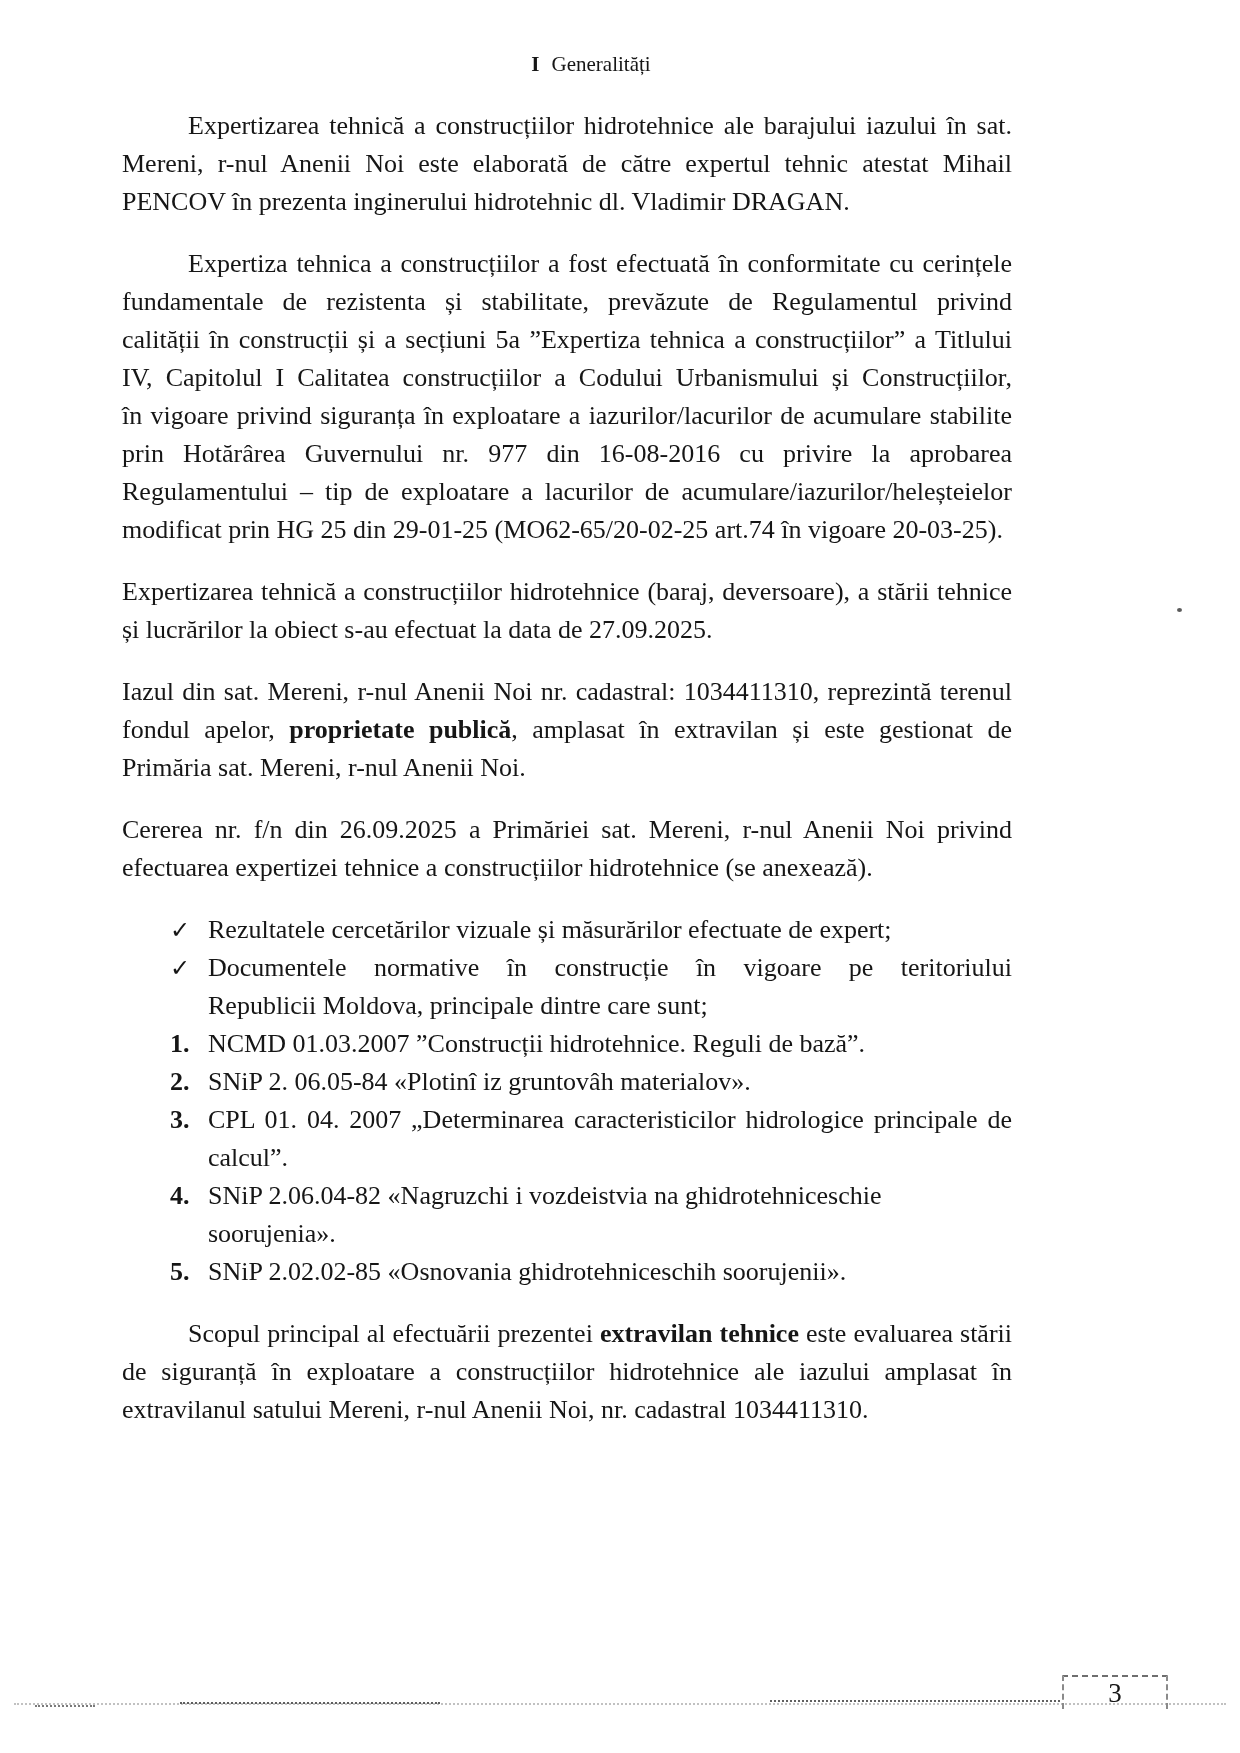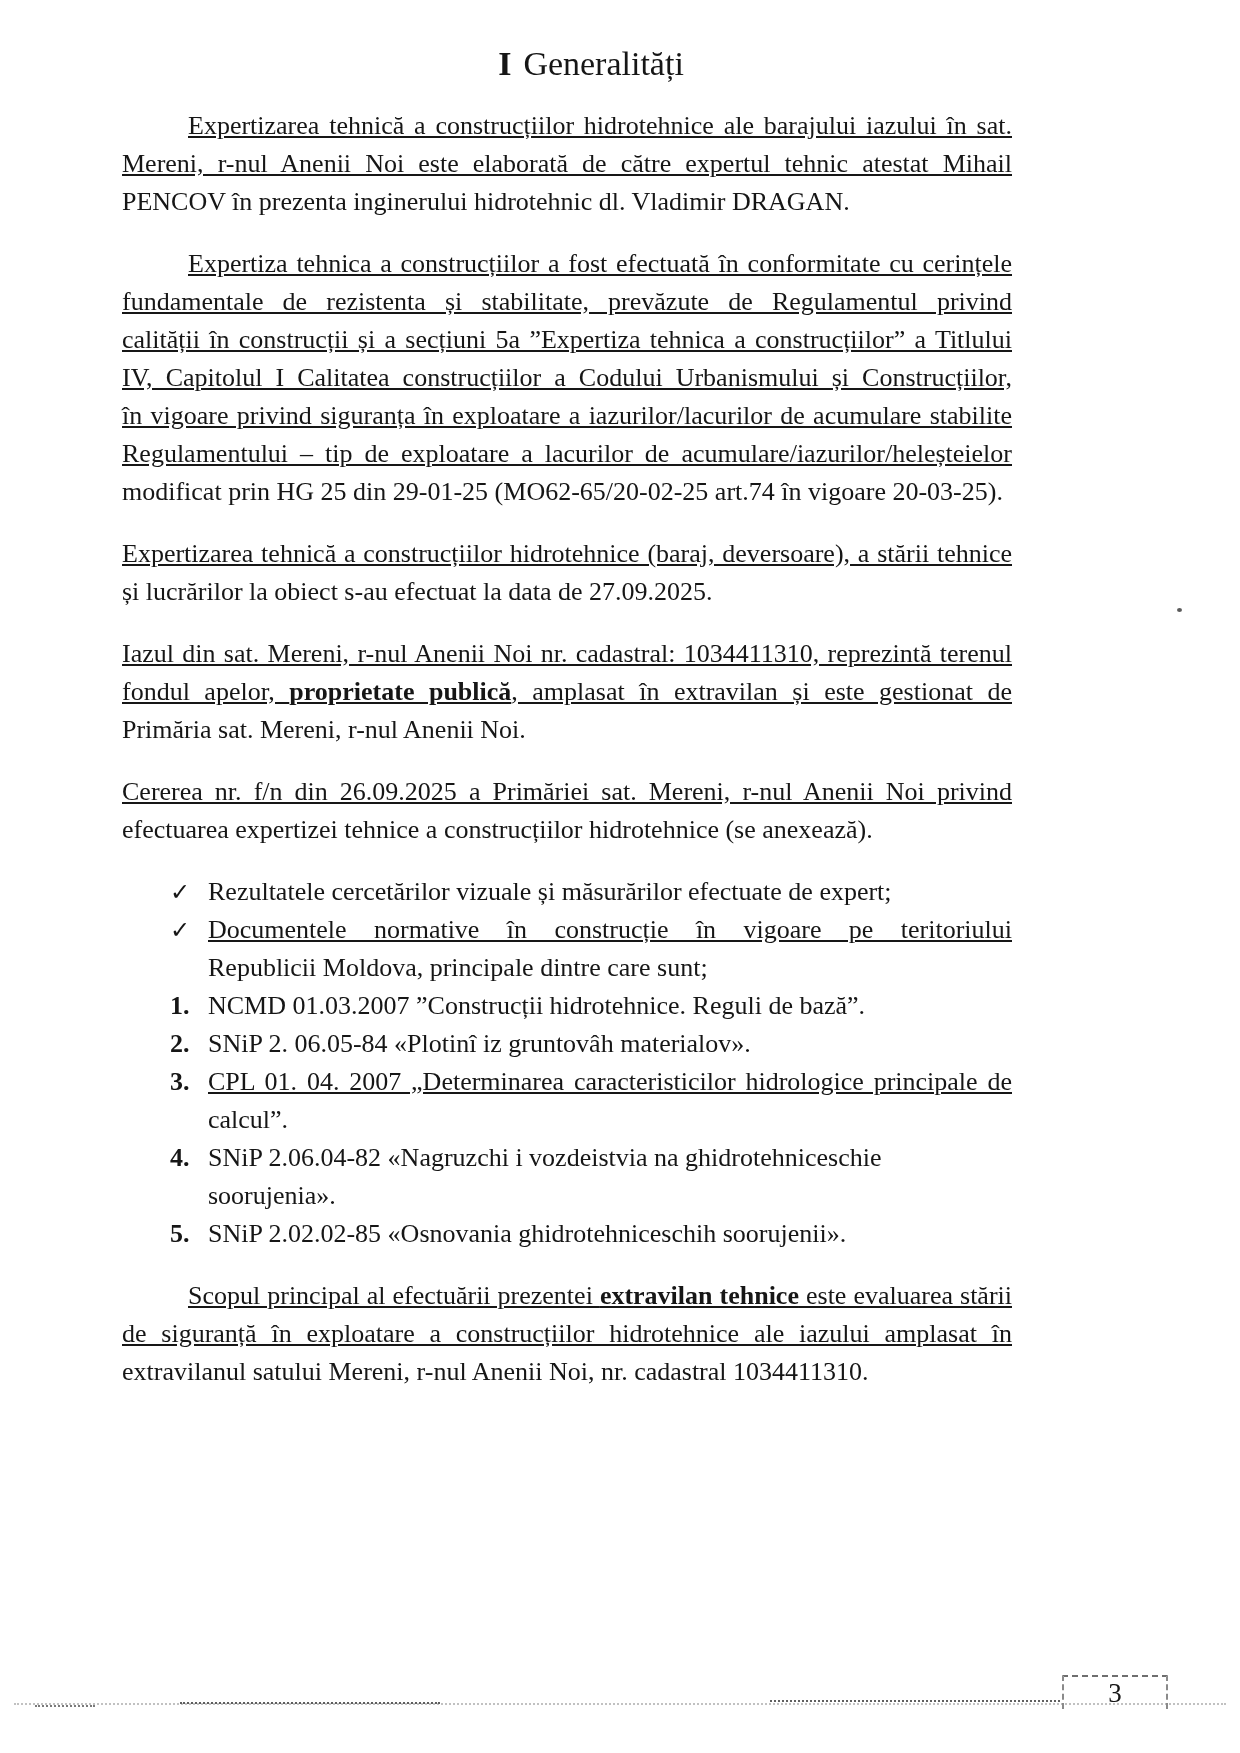--- a/index.html
+++ b/index.html
@@ -13,29 +13,29 @@
     overflow: hidden;
   }
   .content {
     position: absolute;
     left: 122px; top: 45px;
     width: 890px;
   }
   .doc-title {
     text-align: center;
     padding-left: 48px;
-    font-size: 34px;
+    font-size: 21px;
     line-height: 38px;
     white-space: nowrap;
   }
   .doc-title .chapter { font-weight: bold; margin-right: 12px; }
   .paragraph { margin-top: 24px; }
   .list-block { margin-top: 24px; }
   .line { line-height: 38px; min-height: 38px; }
-  .just { text-align: justify; text-align-last: justify; text-decoration: underline; }
+  .just { text-align: justify; text-align-last: justify; }
   .indent-first > .line:first-child { padding-left: 66px; }
   .list-item { position: relative; padding-left: 86px; }
   .list-marker {
     position: absolute; left: 48px; top: 0;
     line-height: 38px;
   }
   .list-marker.bold { font-weight: bold; }
   .list-marker.check {
     font-family: "DejaVu Sans", sans-serif;
     font-size: 24px;
@@ -77,20 +77,21 @@
         <div class="line just"><span>Expertizarea tehnică a construcțiilor hidrotehnice ale barajului iazului în sat.</span></div>
         <div class="line just"><span>Mereni, r-nul Anenii Noi este elaborată de către expertul tehnic atestat Mihail</span></div>
         <div class="line"><span>PENCOV în prezenta inginerului hidrotehnic dl. Vladimir DRAGAN.</span></div>
       </div>
       <div class="paragraph indent-first">
         <div class="line just"><span>Expertiza tehnica a construcțiilor a fost efectuată în conformitate cu cerințele</span></div>
         <div class="line just"><span>fundamentale de rezistenta și stabilitate, prevăzute de Regulamentul privind</span></div>
         <div class="line just"><span>calității în construcții și a secțiuni 5a ”Expertiza tehnica a construcțiilor” a Titlului</span></div>
         <div class="line just"><span>IV, Capitolul I Calitatea construcțiilor a Codului Urbanismului și Construcțiilor,</span></div>
         <div class="line just"><span>în vigoare privind siguranța în exploatare a iazurilor/lacurilor de acumulare stabilite</span></div>
+        <div class="line just"><span>prin Hotărârea Guvernului nr. 977 din 16-08-2016 cu privire la aprobarea</span></div>
         <div class="line just"><span>Regulamentului – tip de exploatare a lacurilor de acumulare/iazurilor/heleșteielor</span></div>
         <div class="line"><span>modificat prin HG 25 din 29-01-25 (MO62-65/20-02-25 art.74 în vigoare 20-03-25).</span></div>
       </div>
       <div class="paragraph">
         <div class="line just"><span>Expertizarea tehnică a construcțiilor hidrotehnice (baraj, deversoare), a stării tehnice</span></div>
         <div class="line"><span>și lucrărilor la obiect s-au efectuat la data de 27.09.2025.</span></div>
       </div>
       <div class="paragraph">
         <div class="line just"><span>Iazul din sat. Mereni, r-nul Anenii Noi nr. cadastral: 1034411310, reprezintă terenul</span></div>
         <div class="line just"><span>fondul apelor, </span><b>proprietate publică</b><span>, amplasat în extravilan și este gestionat de</span></div>

